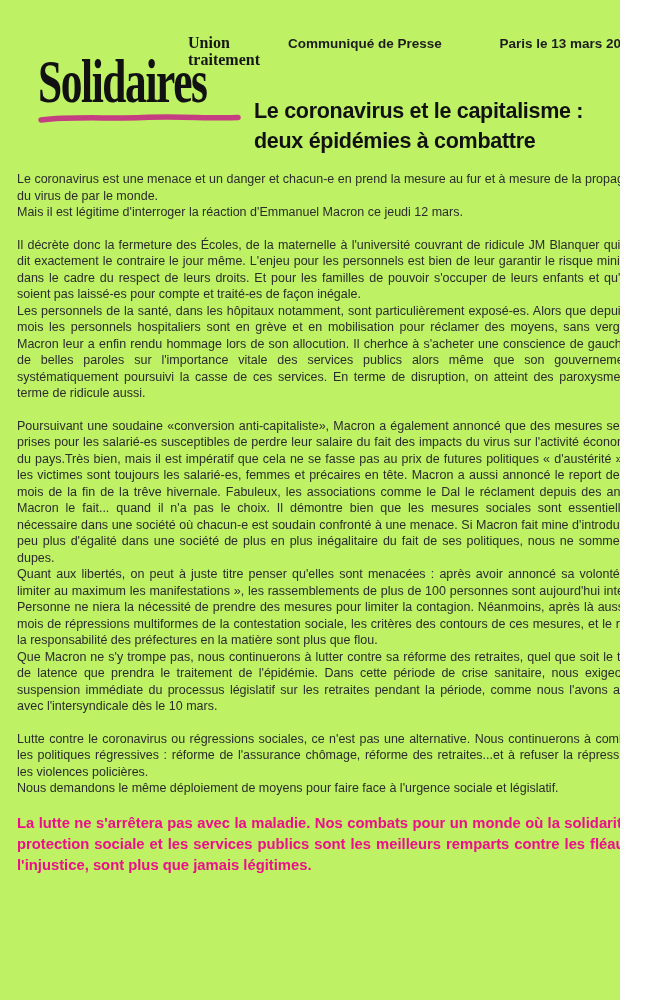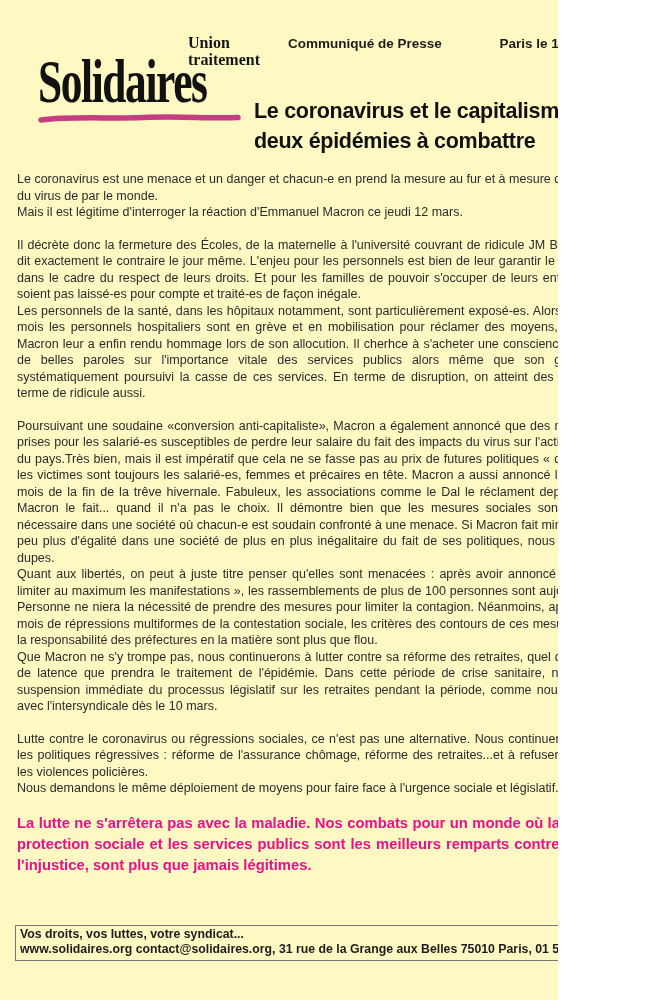--- a/index.html
+++ b/index.html
@@ -1,20 +1,20 @@
 <!DOCTYPE html>
 <html><head>
 <meta charset="utf-8">
 <style>
   html, body { margin: 0; padding: 0; background: #ffffff; }
   .page {
     position: relative;
-    width: 558px;
+    width: 620px;
     height: 1000px;
-    background: #fef9c3;
+    background: #bef264;
     font-family: "Liberation Sans", sans-serif;
     color: #2b2b2b;
     overflow: hidden;
   }
 
   
   .logo { position: absolute; left: 38px; top: 28px; width: 210px; height: 98px; }
   .logo-union {
     position: absolute; left: 150px; top: 6px;
     font-family: "Liberation Serif", serif;
@@ -105,18 +105,14 @@
     <p class="para">Quant aux libertés, on peut à juste titre penser qu'elles sont menacées : après avoir annoncé sa volonté de « limiter au maximum les manifestations », les rassemblements de plus de 100 personnes sont aujourd'hui interdits. Personne ne niera la nécessité de prendre des mesures pour limiter la contagion. Néanmoins, après là aussi des mois de répressions multiformes de la contestation sociale, les critères des contours de ces mesures, et le rôle et la responsabilité des préfectures en la matière sont plus que flou.</p>
     <p class="para gap-after">Que Macron ne s'y trompe pas, nous continuerons à lutter contre sa réforme des retraites, quel que soit le temps de latence que prendra le traitement de l'épidémie. Dans cette période de crise sanitaire, nous exigeons la suspension immédiate du processus législatif sur les retraites pendant la période, comme nous l'avons affirmé avec l'intersyndicale dès le 10 mars.</p>
     <p class="para">Lutte contre le coronavirus ou régressions sociales, ce n'est pas une alternative. Nous continuerons à combattre les politiques régressives : réforme de l'assurance chômage, réforme des retraites...et à refuser la répression et les violences policières.</p>
     <p class="para">Nous demandons le même déploiement de moyens pour faire face à l'urgence sociale et législatif.</p>
 
     <section class="highlight">
       <p>La lutte ne s'arrêtera pas avec la maladie. Nos combats pour un monde où la solidarité, la protection sociale et les services publics sont les meilleurs remparts contre les fléaux et l'injustice, sont plus que jamais légitimes.</p>
     </section>
   </main>
 
-  <footer class="footer-box">
-    <div>Vos droits, vos luttes, votre syndicat...</div>
-    <div>www.solidaires.org contact@solidaires.org, 31 rue de la Grange aux Belles 75010 Paris, 01 58 39 30 20</div>
-  </footer>
 
 </div>
 
 </body></html>

